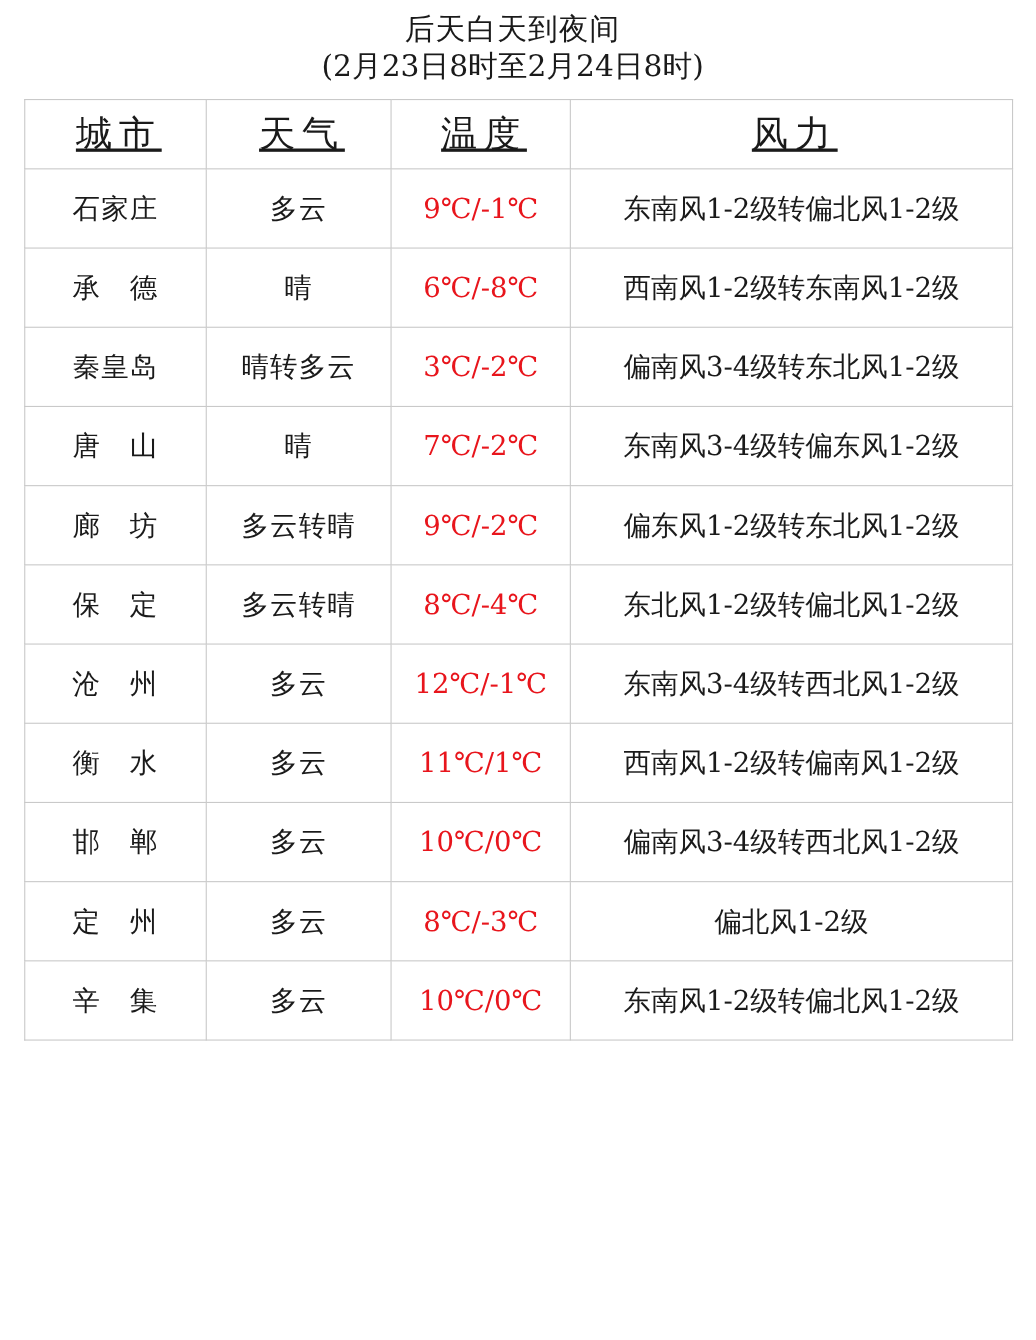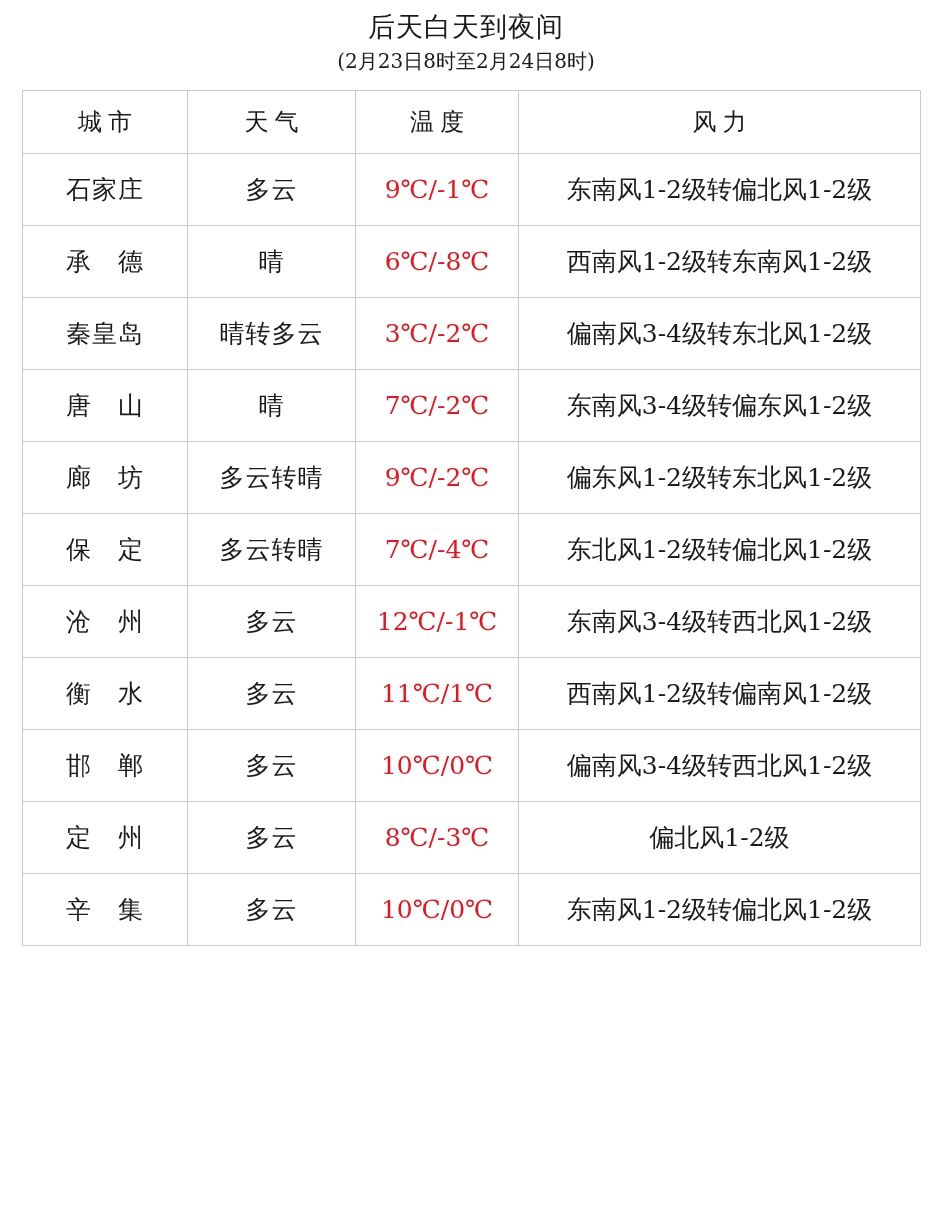--- a/index.html
+++ b/index.html
@@ -25,44 +25,45 @@
     margin-top: 2px;
     margin-bottom: 12px;
   }
   .title-main {
     font-size: 27px;
     line-height: 34px;
     letter-spacing: 1px;
     color: #1a1a1a;
   }
   .title-sub {
-    font-size: 20px;
+    font-size: 27px;
     line-height: 34px;
     letter-spacing: 0px;
     color: #1a1a1a;
   }
   table.weather {
     border-collapse: collapse;
     width: 898px;
     table-layout: fixed;
     margin: 0 auto;
   }
   table.weather td, table.weather th {
     border: 1px solid #c9c9c9;
     text-align: center;
     vertical-align: middle;
     font-weight: normal;
     padding: 0;
   }
   thead th {
     height: 62px;
-    font-size: 24px;
+    font-size: 33px;
     letter-spacing: 6px;
     text-indent: 6px;
     font-weight: bold;
+    text-decoration: underline;
   }
   tbody td {
     height: 71px;
     font-size: 25px;
   }
   .col-city   { width: 165px; }
   .col-wx     { width: 168px; }
   .col-temp   { width: 163px; }
   .col-wind   { width: 402px; }
   .city-cell {
@@ -132,21 +133,21 @@
         </tr>
         <tr>
           <td class="city-cell">廊　坊</td>
           <td class="wx-cell">多云转晴</td>
           <td class="temp-cell">9℃/-2℃</td>
           <td class="wind-cell">偏东风1-2级转东北风1-2级</td>
         </tr>
         <tr>
           <td class="city-cell">保　定</td>
           <td class="wx-cell">多云转晴</td>
-          <td class="temp-cell">7℃/-4℃</td>
+          <td class="temp-cell">8℃/-4℃</td>
           <td class="wind-cell">东北风1-2级转偏北风1-2级</td>
         </tr>
         <tr>
           <td class="city-cell">沧　州</td>
           <td class="wx-cell">多云</td>
           <td class="temp-cell">12℃/-1℃</td>
           <td class="wind-cell">东南风3-4级转西北风1-2级</td>
         </tr>
         <tr>
           <td class="city-cell">衡　水</td>

